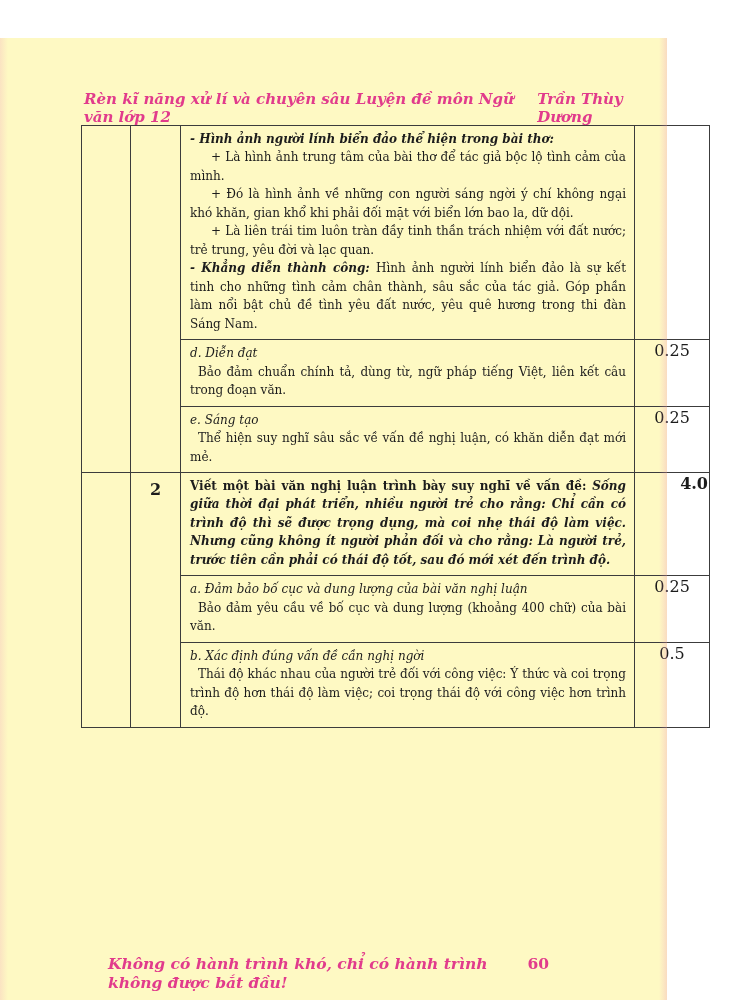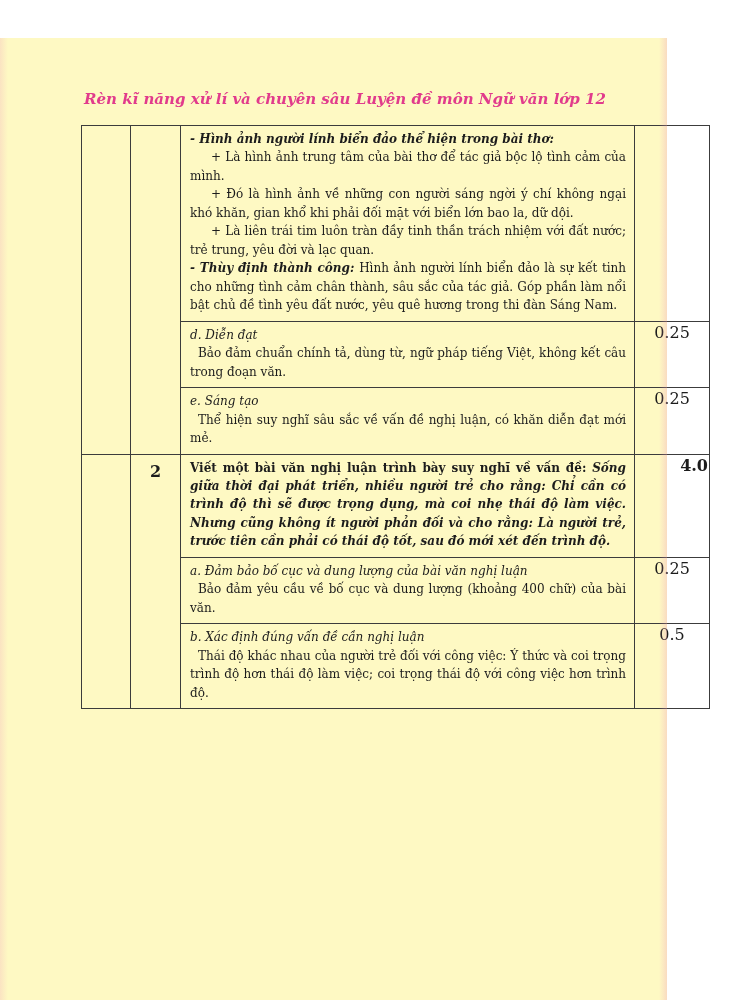--- a/index.html
+++ b/index.html
@@ -38,40 +38,41 @@
     color:var(--accent,#e13b8c);font-weight:bold;}
   .footer .quote{font-style:italic;font-size:15.5px;padding-left:26px;}
   .footer .pagenum{font-size:15.5px;}
 </style>
 </head>
 <body>
 
 <div class="page">
   <div class="header">
     <span class="title">Rèn kĩ năng xử lí và chuyên sâu Luyện đề môn Ngữ văn lớp 12</span>
+    <span class="author">Trần Thùy Dương</span>
   </div>
 
   <table class="rubric">
     <tbody id="rubric-body">
         <tr>
           <td class="col-blank" rowspan="3"></td>
           <td class="col-num" rowspan="3"></td>
           <td class="col-content">
             <p class="para indent-none"><span class="b i">- Hình ảnh người lính biển đảo thể hiện trong bài thơ:</span></p>
             <p class="para indent-plus"><span>+ Là hình ảnh trung tâm của bài thơ để tác giả bộc lộ tình cảm của mình.</span></p>
             <p class="para indent-plus"><span>+ Đó là hình ảnh về những con người sáng ngời ý chí không ngại khó khăn, gian khổ khi phải đối mặt với biển lớn bao la, dữ dội.</span></p>
             <p class="para indent-plus"><span>+ Là liên trái tim luôn tràn đầy tinh thần trách nhiệm với đất nước; trẻ trung, yêu đời và lạc quan.</span></p>
-            <p class="para indent-none"><span class="b i">- Thùy định thành công: </span><span>Hình ảnh người lính biển đảo là sự kết tinh cho những tình cảm chân thành, sâu sắc của tác giả. Góp phần làm nổi bật chủ đề tình yêu đất nước, yêu quê hương trong thi đàn Sáng Nam.</span></p>
+            <p class="para indent-none"><span class="b i">- Khẳng diễn thành công: </span><span>Hình ảnh người lính biển đảo là sự kết tinh cho những tình cảm chân thành, sâu sắc của tác giả. Góp phần làm nổi bật chủ đề tình yêu đất nước, yêu quê hương trong thi đàn Sáng Nam.</span></p>
           </td>
           <td class="col-score"></td>
         </tr>
         <tr>
           <td class="col-content">
             <p class="para indent-none"><span class="i">d. Diễn đạt</span></p>
-            <p class="para indent-small"><span>Bảo đảm chuẩn chính tả, dùng từ, ngữ pháp tiếng Việt, không kết câu trong đoạn văn.</span></p>
+            <p class="para indent-small"><span>Bảo đảm chuẩn chính tả, dùng từ, ngữ pháp tiếng Việt, liên kết câu trong đoạn văn.</span></p>
           </td>
           <td class="col-score">0.25</td>
         </tr>
         <tr>
           <td class="col-content">
             <p class="para indent-none"><span class="i">e. Sáng tạo</span></p>
             <p class="para indent-small"><span>Thể hiện suy nghĩ sâu sắc về vấn đề nghị luận, có khăn diễn đạt mới mẻ.</span></p>
           </td>
           <td class="col-score">0.25</td>
         </tr>
@@ -85,25 +86,29 @@
         </tr>
         <tr>
           <td class="col-content">
             <p class="para indent-none"><span class="i">a. Đảm bảo bố cục và dung lượng của bài văn nghị luận</span></p>
             <p class="para indent-small"><span>Bảo đảm yêu cầu về bố cục và dung lượng (khoảng 400 chữ) của bài văn.</span></p>
           </td>
           <td class="col-score">0.25</td>
         </tr>
         <tr>
           <td class="col-content">
-            <p class="para indent-none"><span class="i">b. Xác định đúng vấn đề cần nghị luận</span></p>
+            <p class="para indent-none"><span class="i">b. Xác định đúng vấn đề cần nghị ngời</span></p>
             <p class="para indent-small"><span>Thái độ khác nhau của người trẻ đối với công việc: Ý thức và coi trọng trình độ hơn thái độ làm việc; coi trọng thái độ với công việc hơn trình độ.</span></p>
           </td>
           <td class="col-score">0.5</td>
         </tr>
       </tbody>
   </table>
 
+  <div class="footer">
+    <span class="quote">Không có hành trình khó, chỉ có hành trình không được bắt đầu!</span>
+    <span class="pagenum">60</span>
+  </div>
 
   <div class="edge-left"></div>
   <div class="edge-right"></div>
   <div class="edge-bottom"></div>
 </div>
 
 </body></html>

